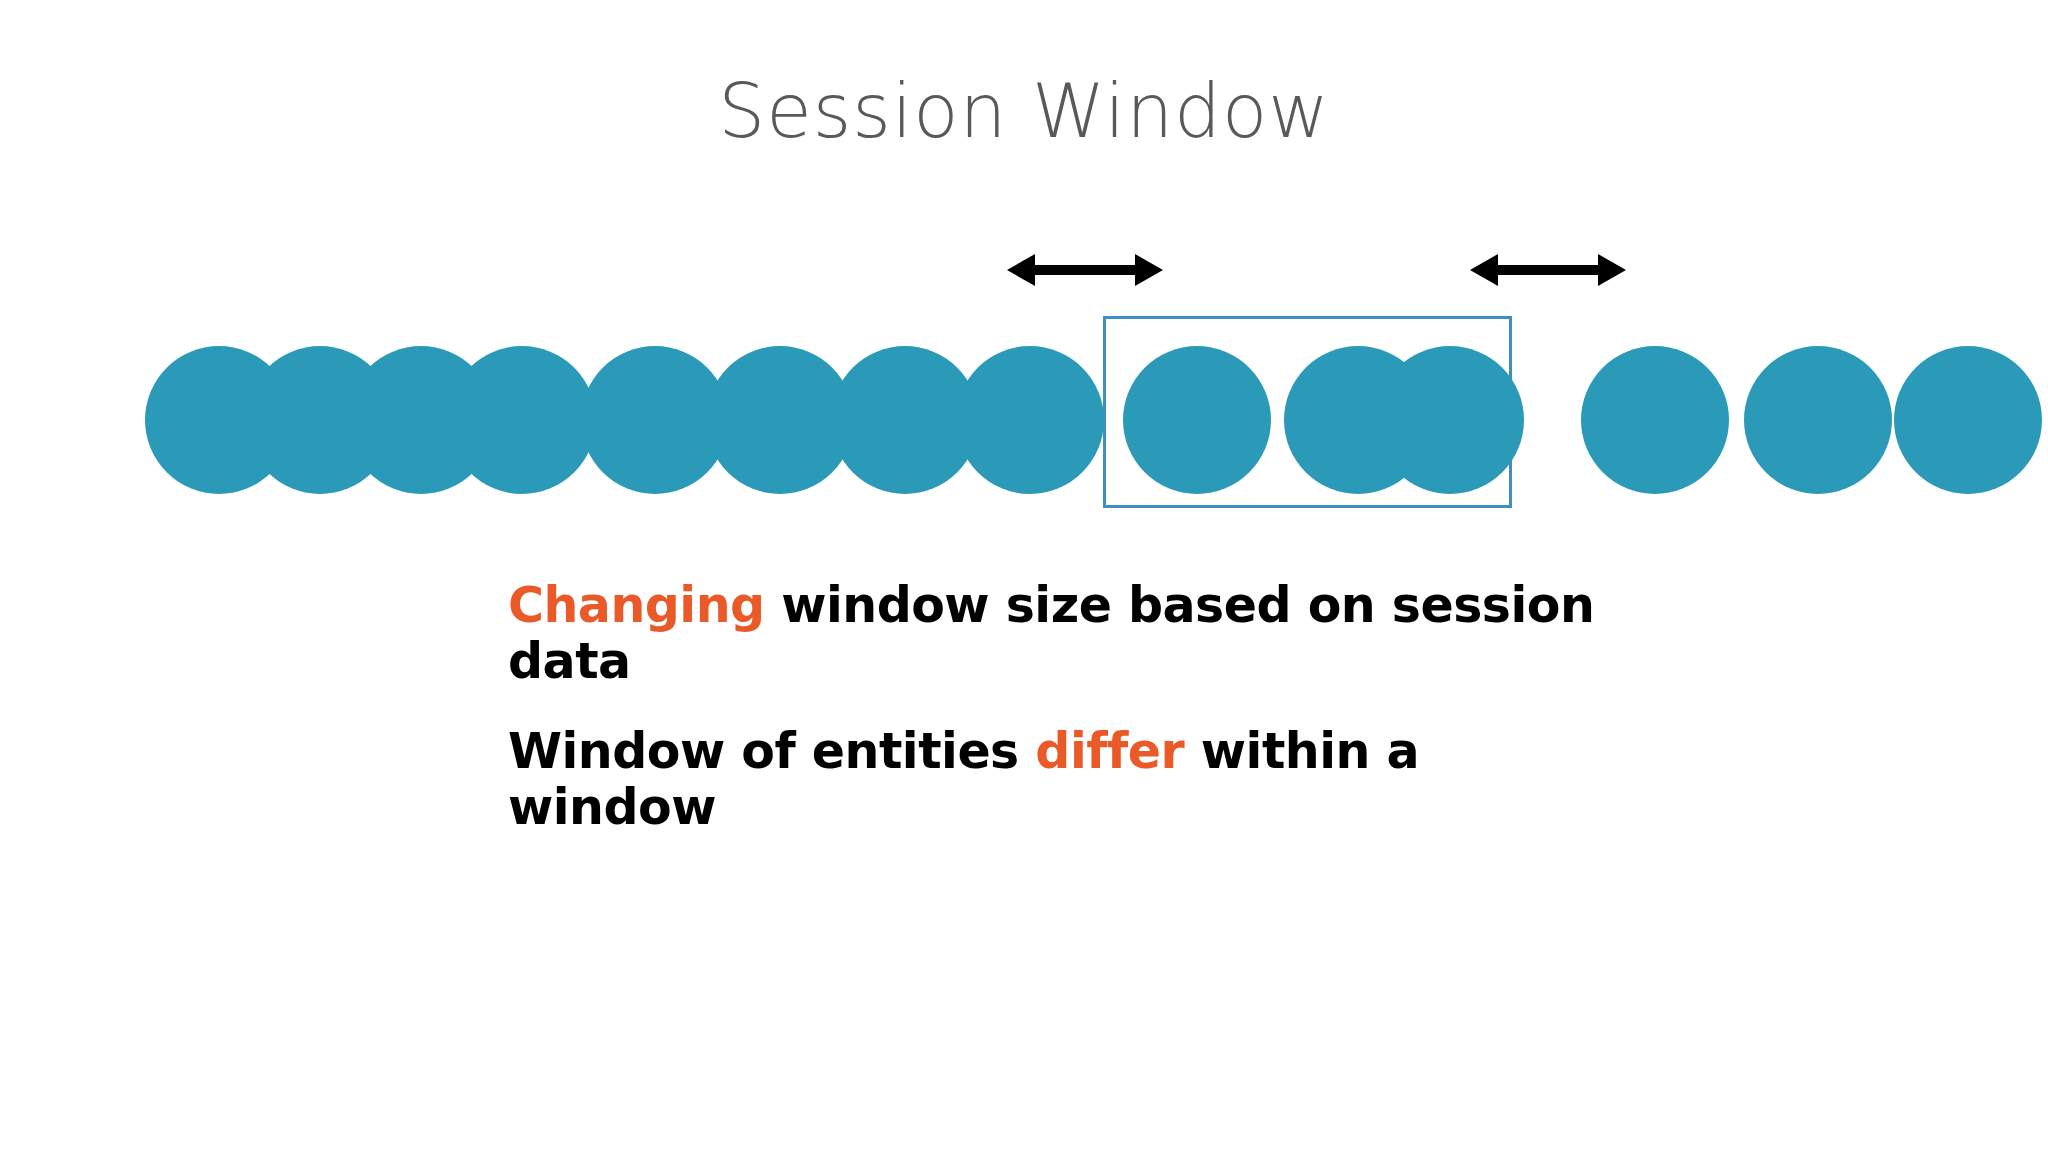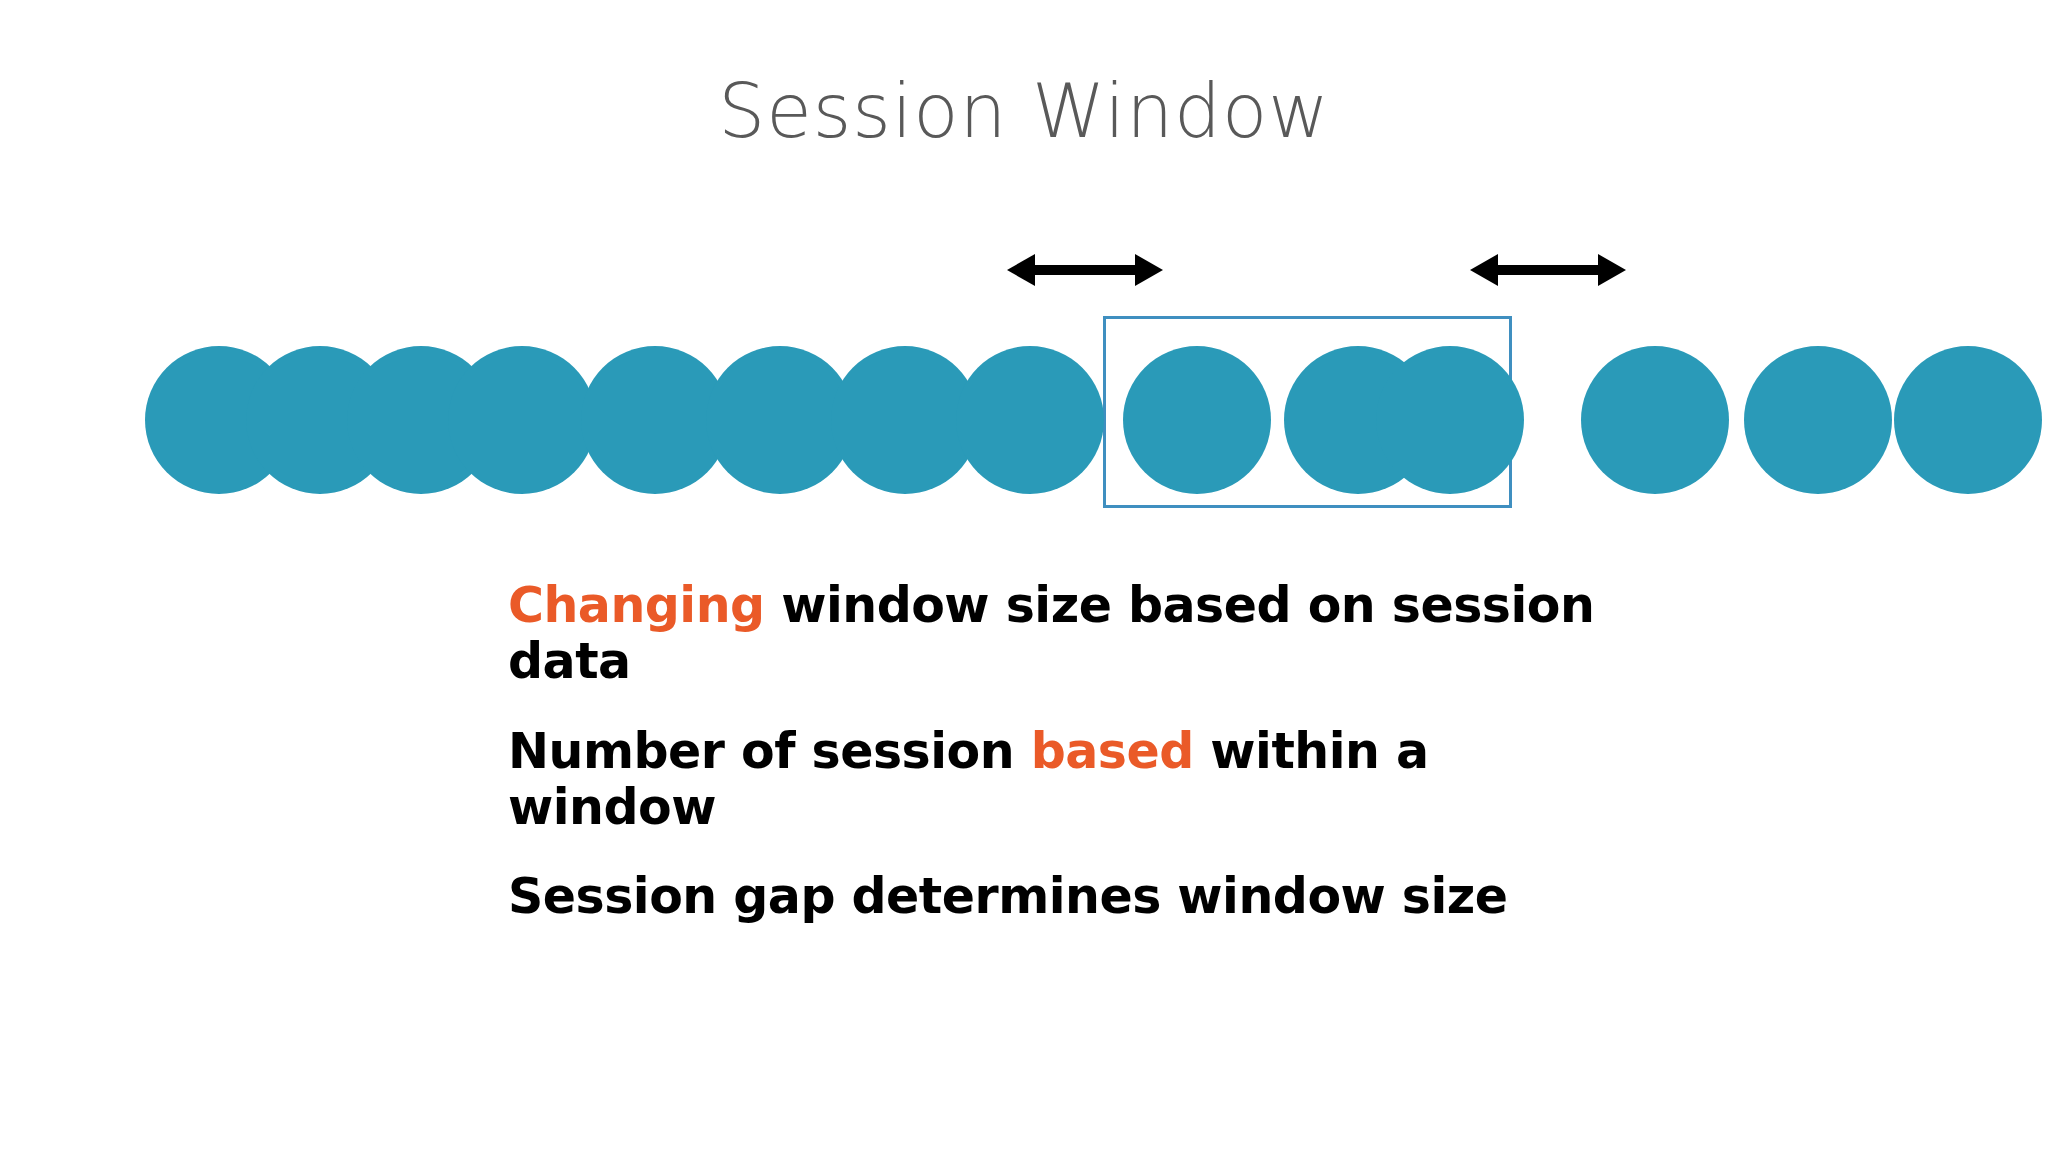--- a/index.html
+++ b/index.html
@@ -116,15 +116,14 @@
   <div class="circle" style="left: 1376px; top: 346px; width: 148px; height: 148px; background: rgb(42, 154, 184);"></div>
 
   <div class="circle" style="left: 1581px; top: 346px; width: 148px; height: 148px; background: rgb(42, 154, 184);"></div>
   <div class="circle" style="left: 1744px; top: 346px; width: 148px; height: 148px; background: rgb(42, 154, 184);"></div>
   <div class="circle" style="left: 1894px; top: 346px; width: 148px; height: 148px; background: rgb(42, 154, 184);"></div>
 
 </div>
 
 <div id="bullets">
   <p class="bullet"><span class="hl" style="color: rgb(234, 90, 40);">Changing</span><span> window size based on session data</span></p>
-  <p class="bullet"><span>Number of session </span><span class="hl" style="color: rgb(234, 90, 40);">based</span><span> within a window</span></p>
-  <p class="bullet"><span>Session gap determines window size</span></p>
+  <p class="bullet"><span>Window of entities </span><span class="hl" style="color: rgb(234, 90, 40);">differ</span><span> within a window</span></p>
 </div>
 
 </body></html>

